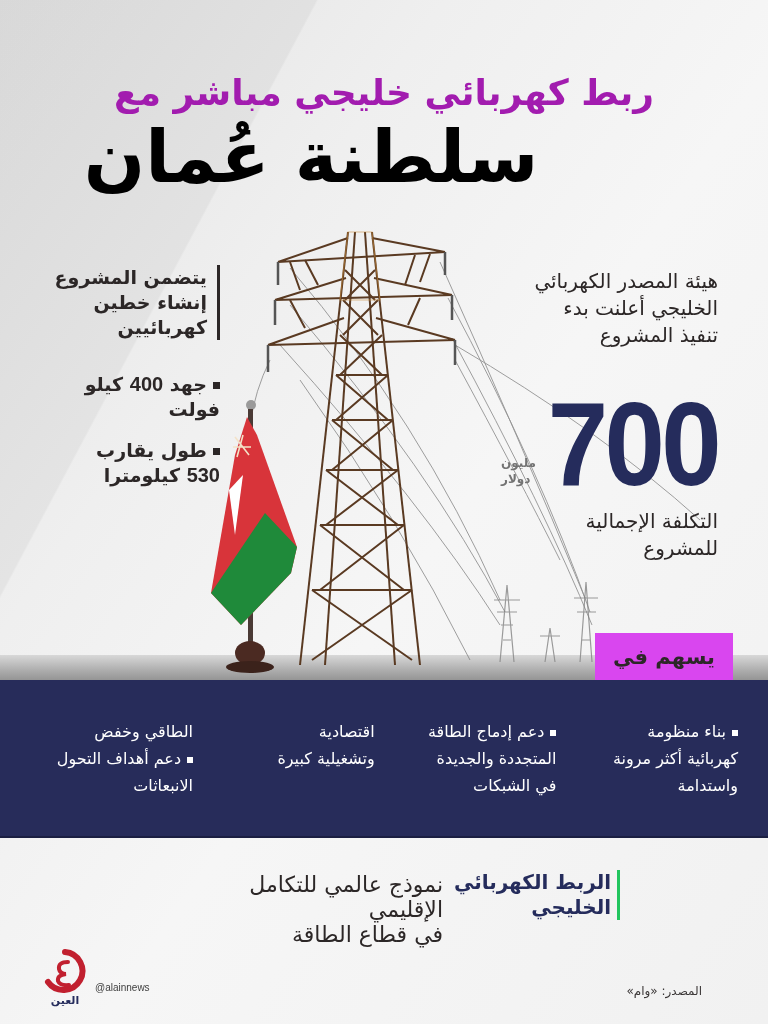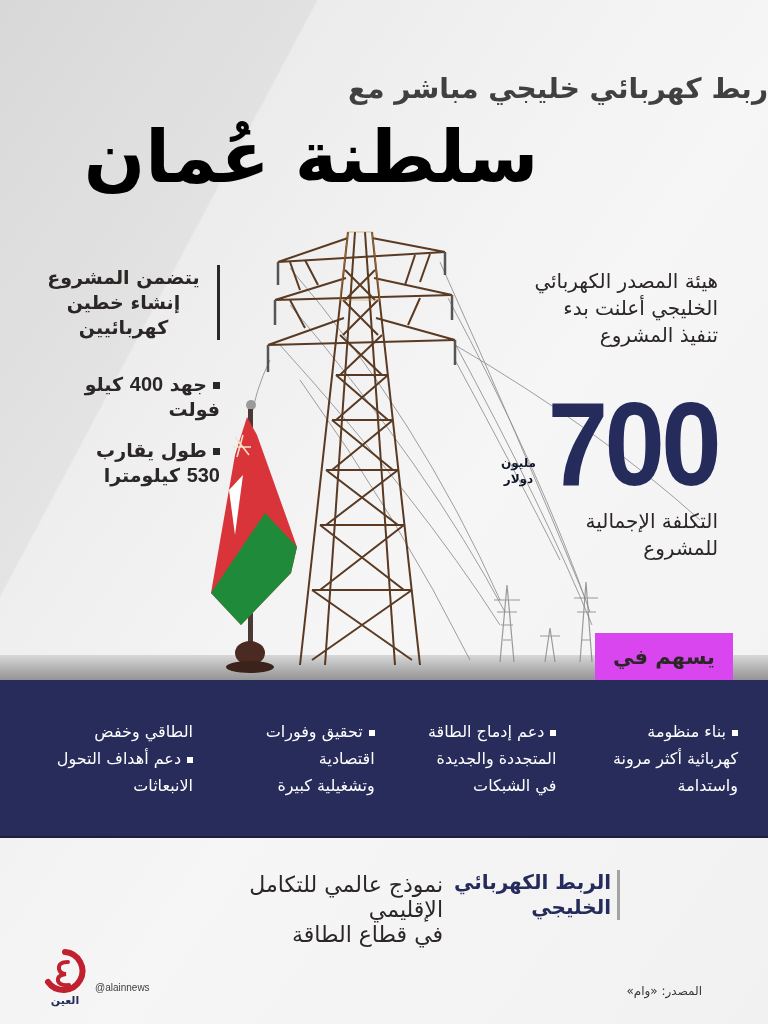--- a/index.html
+++ b/index.html
@@ -21,38 +21,38 @@
   }
   .ground {
     position: absolute; left: 0; top: 655px; width: 768px; height: 28px;
     background: linear-gradient(180deg, #d8d8d8 0%, #a9a9a9 60%, #8d8d8d 100%);
     filter: blur(0.5px);
   }
 
   
   .title1 {
     position: absolute; top: 72px; left: 0; width: 768px;
-    font-weight: bold; font-size: 28px; color: #404040;
+    text-align: center; font-weight: bold; font-size: 36px; color: #a21caf;
     letter-spacing: 0;
   }
   .title2 {
     position: absolute; top: 118px; left: 0; width: 622px;
     text-align: center; font-weight: bold; font-size: 72px; color: #000000;
     line-height: 1.1;
   }
 
   
   .tower-svg { position: absolute; left: 0; top: 0; width: 768px; height: 690px; }
 
   
   .left-block {
     position: absolute; left: 40px; top: 265px; width: 180px;
     border-right: 3px solid #2c2727;
     padding-right: 10px;
-    text-align: center;
+    text-align: right;
   }
   .left-block .line {
     font-size: 19px; font-weight: bold; color: #2c2727; line-height: 25px;
   }
   .bullet-item {
     position: absolute; width: 190px; text-align: right;
     font-size: 19px; font-weight: bold; color: #2c2727; line-height: 25px;
   }
   .bullet-item .sq {
     display: inline-block; width: 7px; height: 7px; background: #2c2727;
@@ -70,22 +70,22 @@
   }
 
   .big-num {
     position: absolute; right: 50px; top: 385px;
     font-family: "Liberation Sans", sans-serif;
     font-weight: bold; font-size: 118px; color: #252c5c;
     letter-spacing: -4px; line-height: 1; transform: scaleX(0.92); transform-origin: right;
     direction: ltr;
   }
   .unit {
-    position: absolute; right: 232px; top: 455px; text-align: center;
-    font-size: 12px; font-weight: bold; color: #0f172a; line-height: 16px;
+    position: absolute; right: 232px; top: 455px; text-align: left;
+    font-size: 12px; font-weight: bold; color: #737373; line-height: 16px;
   }
   .cost-label {
     position: absolute; right: 50px; top: 508px; width: 240px; text-align: right;
   }
   .cost-label .line { font-size: 20px; color: #2c2727; line-height: 27px; }
 
   
   .flag-svg { position: absolute; left: 205px; top: 395px; width: 100px; height: 285px; }
 
   
@@ -110,21 +110,21 @@
     color: #ffffff; font-size: 16px; line-height: 27px;
   }
   .col .sq {
     display: inline-block; width: 6px; height: 6px; background: #ffffff;
     margin-left: 6px; vertical-align: middle;
   }
 
   
   .tag-head {
     position: absolute; right: 148px; top: 870px; text-align: right;
-    border-right: 3px solid #a3a3a3; padding-right: 6px;
+    border-right: 3px solid #22c55e; padding-right: 6px;
   }
   .tag-head .line { font-size: 20px; font-weight: bold; color: #252c5c; line-height: 25px; }
   .tag-desc {
     position: absolute; right: 325px; top: 872px; text-align: right; width: 260px;
   }
   .tag-desc .line { font-size: 22px; color: #2c2727; line-height: 25px; }
 
   
   .logo { position: absolute; left: 38px; top: 948px; width: 54px; height: 62px; }
   .handle {
@@ -248,21 +248,20 @@
     <div><span class="sq"></span><span>بناء منظومة</span></div>
     <div>كهربائية أكثر مرونة</div>
     <div>واستدامة</div>
   </div>
   <div class="col">
     <div><span class="sq"></span><span>دعم إدماج الطاقة</span></div>
     <div>المتجددة والجديدة</div>
     <div>في الشبكات</div>
   </div>
   <div class="col">
-    <div><span class="sq"></span><span>تحقيق وفورات</span></div>
     <div>اقتصادية</div>
     <div>وتشغيلية كبيرة</div>
   </div>
   <div class="col">
     <div>الطاقي وخفض</div>
     <div><span class="sq"></span><span>دعم أهداف التحول</span></div>
     <div>الانبعاثات</div>
   </div>
 </div>
 

